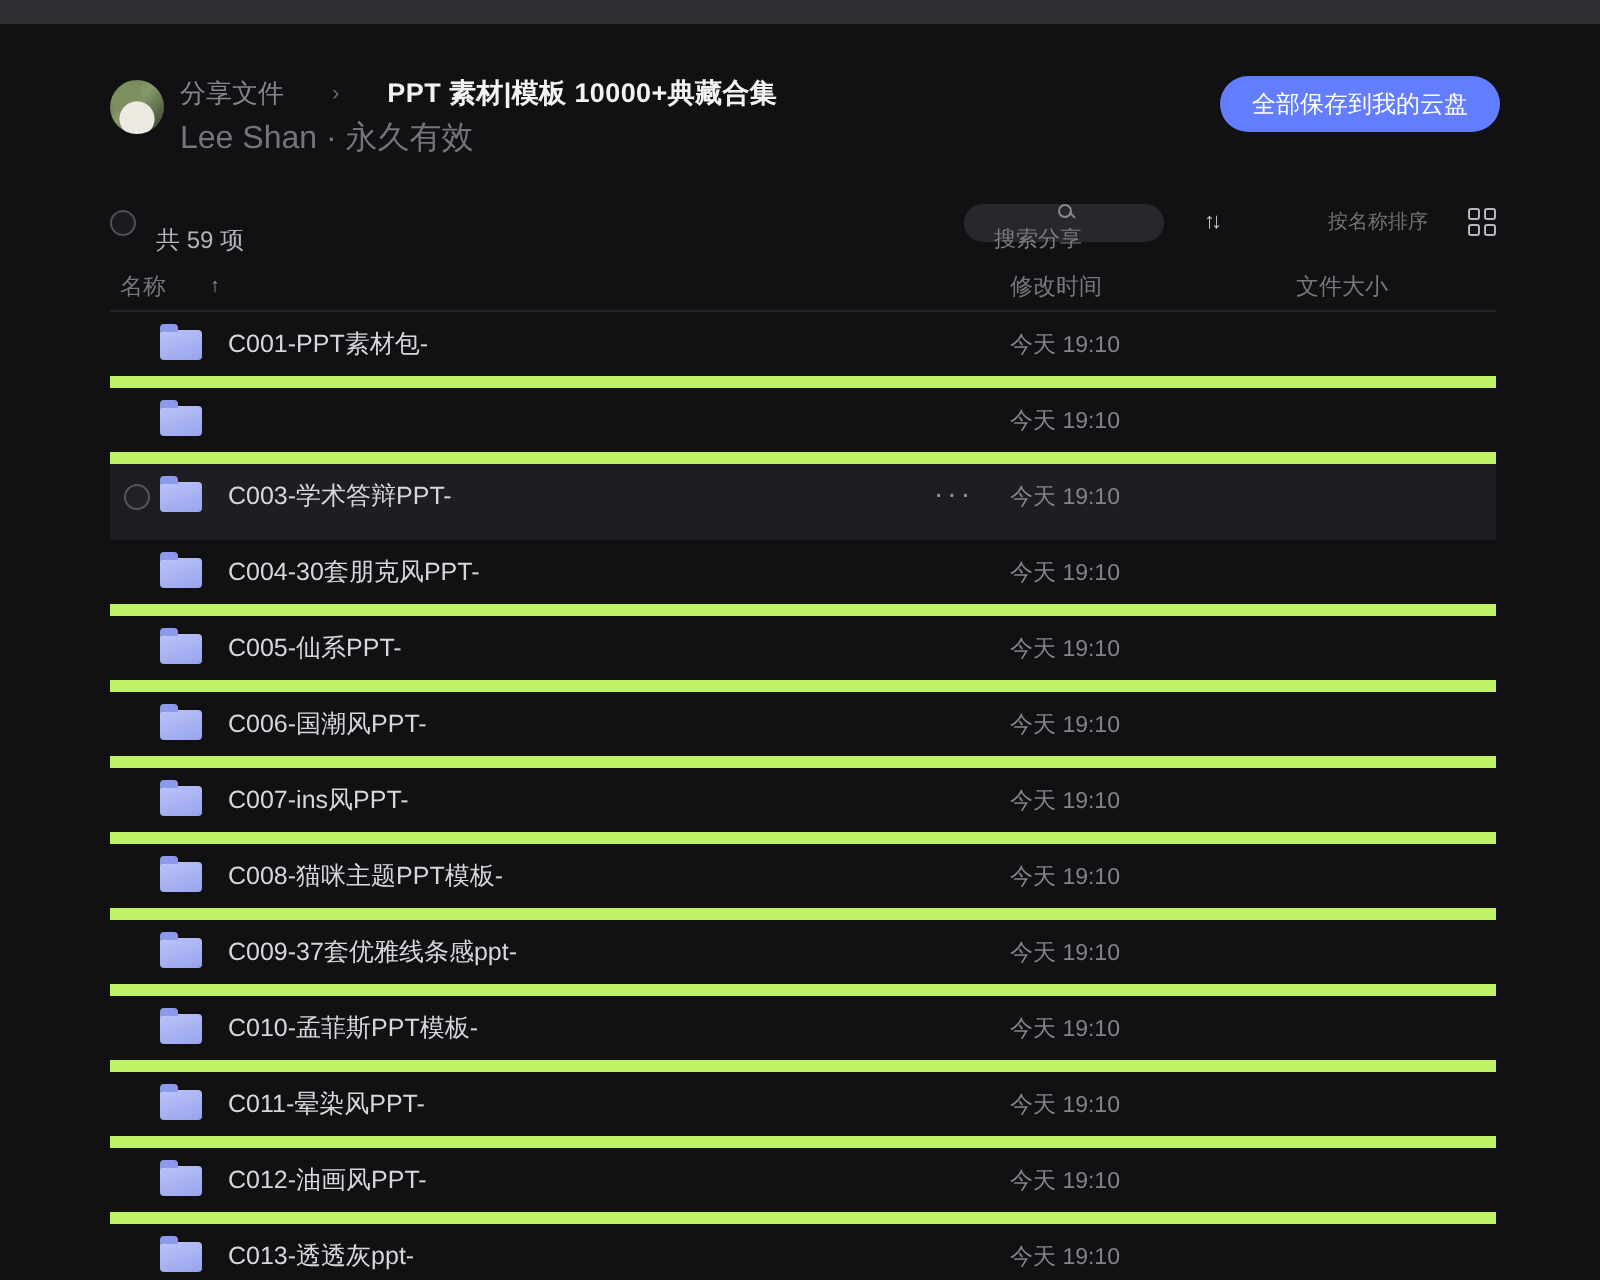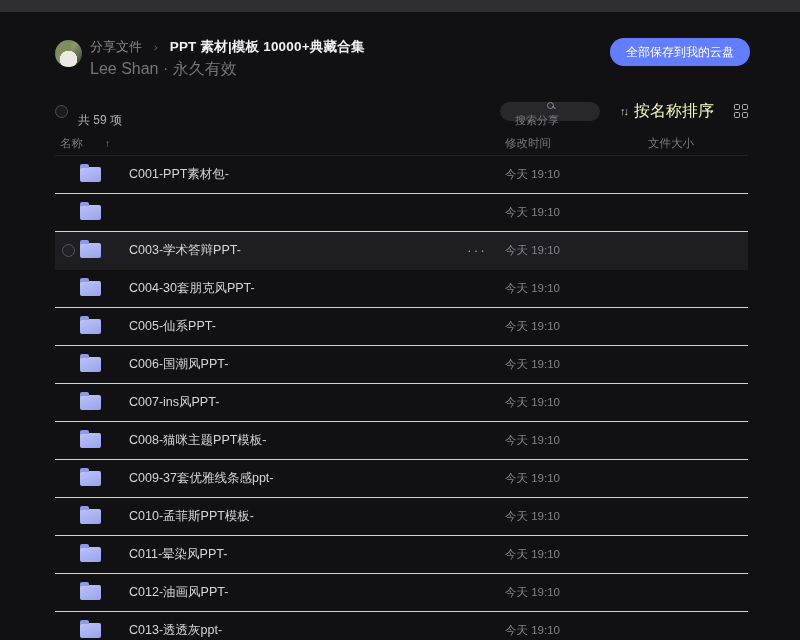--- a/index.html
+++ b/index.html
@@ -15,21 +15,21 @@
   
   .share-header { position:absolute; top:38px; left:55px; width:695px; height:40px; }
   .avatar {
     position:absolute; left:0; top:2px; width:27px; height:27px; border-radius:50%;
     background:
       radial-gradient(circle at 50% 72%, #ece9e2 0 36%, rgba(0,0,0,0) 38%),
       radial-gradient(circle at 30% 30%, #7d8f5e 0 30%, rgba(0,0,0,0) 32%),
       linear-gradient(135deg,#55644a 0%, #8a9b6a 45%, #2f372a 100%);
     overflow:hidden;
   }
-  .crumb-line { position:absolute; left:35px; top:0; display:flex; align-items:center; gap:12px; white-space:nowrap; }
+  .crumb-line { position:absolute; left:35px; top:0; display:flex; align-items:center; gap:24px; white-space:nowrap; }
   .crumb { color:#85858d; font-size:13px; cursor:pointer; }
   .crumb-sep { color:#6a6a72; font-size:11px; }
   .share-title { color:#f2f2f4; font-size:13.5px; font-weight:bold; letter-spacing:.2px; }
   .share-sub { position:absolute; left:35px; top:21px; color:#74747c; font-size:16px; }
   .save-btn {
     position:absolute; right:0; top:0; height:28px; padding:0 16px;
     border:none; border-radius:14px; background:#637dff; color:#ffffff;
     font-size:12px; font-family:Liberation Serif, serif; cursor:pointer; line-height:28px;
   }
 
@@ -47,34 +47,34 @@
   }
   .mag { width:7px; height:7px; border:1.3px solid #8a8a92; border-radius:50%; position:relative; flex:0 0 auto; }
   .mag::after { content:''; position:absolute; width:4px; height:1.3px; background:#8a8a92; transform:rotate(45deg); right:-3.5px; bottom:-1px; }
   .search-input {
     background:transparent; border:none; outline:none; width:70px;
     font-size:11px; color:#c8c8cf; font-family:inherit;
   }
   .search-input::placeholder { color:#7c7c84; }
   .sort-ctl { display:flex; align-items:center; gap:5px; cursor:pointer; }
   .sort-arrows { font-size:11px; color:#c9c9d0; letter-spacing:-2px; padding-right:2px; }
-  .sort-label { font-size:16px; color:#fef9c3; }
+  .sort-label { font-size:10px; color:#737373;margin-left:48px; }
   .grid-icon { display:grid; grid-template-columns:6px 6px; grid-template-rows:6px 6px; gap:2px; cursor:pointer; }
   .grid-icon span { border:1.2px solid #b5b5bc; border-radius:1.5px; }
 
   
   .thead { position:absolute; top:133px; left:55px; width:693px; height:22px; font-size:11.5px; color:#77777f; }
   .thead .col-name { position:absolute; left:5px; top:3px; display:flex; gap:22px; align-items:center; cursor:pointer; }
   .thead .sort-ind { font-size:10px; color:#8a8a92; }
   .thead .col-mod { position:absolute; left:450px; top:3px; }
   .thead .col-size { position:absolute; left:593px; top:3px;font-family:Liberation Serif, serif; }
   .thead-sep { position:absolute; top:155px; left:55px; width:693px; height:1px; background:#242428; }
 
   .file-list { position:absolute; top:156px; left:55px; width:693px; }
-  .row { position:relative; height:38px; display:flex; align-items:center; border-bottom:1px solid #bef264; cursor:pointer;gap:15px; }
+  .row { position:relative; height:38px; display:flex; align-items:center; border-bottom:6px solid #bef264; cursor:pointer; }
   .row.selected { background:#1d1d22; border-bottom-color:#1d1d22; }
   .row .radio {
     position:absolute; left:7px; width:13px; height:13px; border-radius:50%;
     border:1.5px solid #55555e; background:#222226; visibility:hidden;
   }
   .row.selected .radio { visibility:visible; }
   .folder-ico {
     margin-left:25px; width:21px; height:15px; border-radius:2px; position:relative; flex:0 0 auto;
     background:linear-gradient(160deg,#bcc4f8 0%, #97a3ee 100%);
   }

